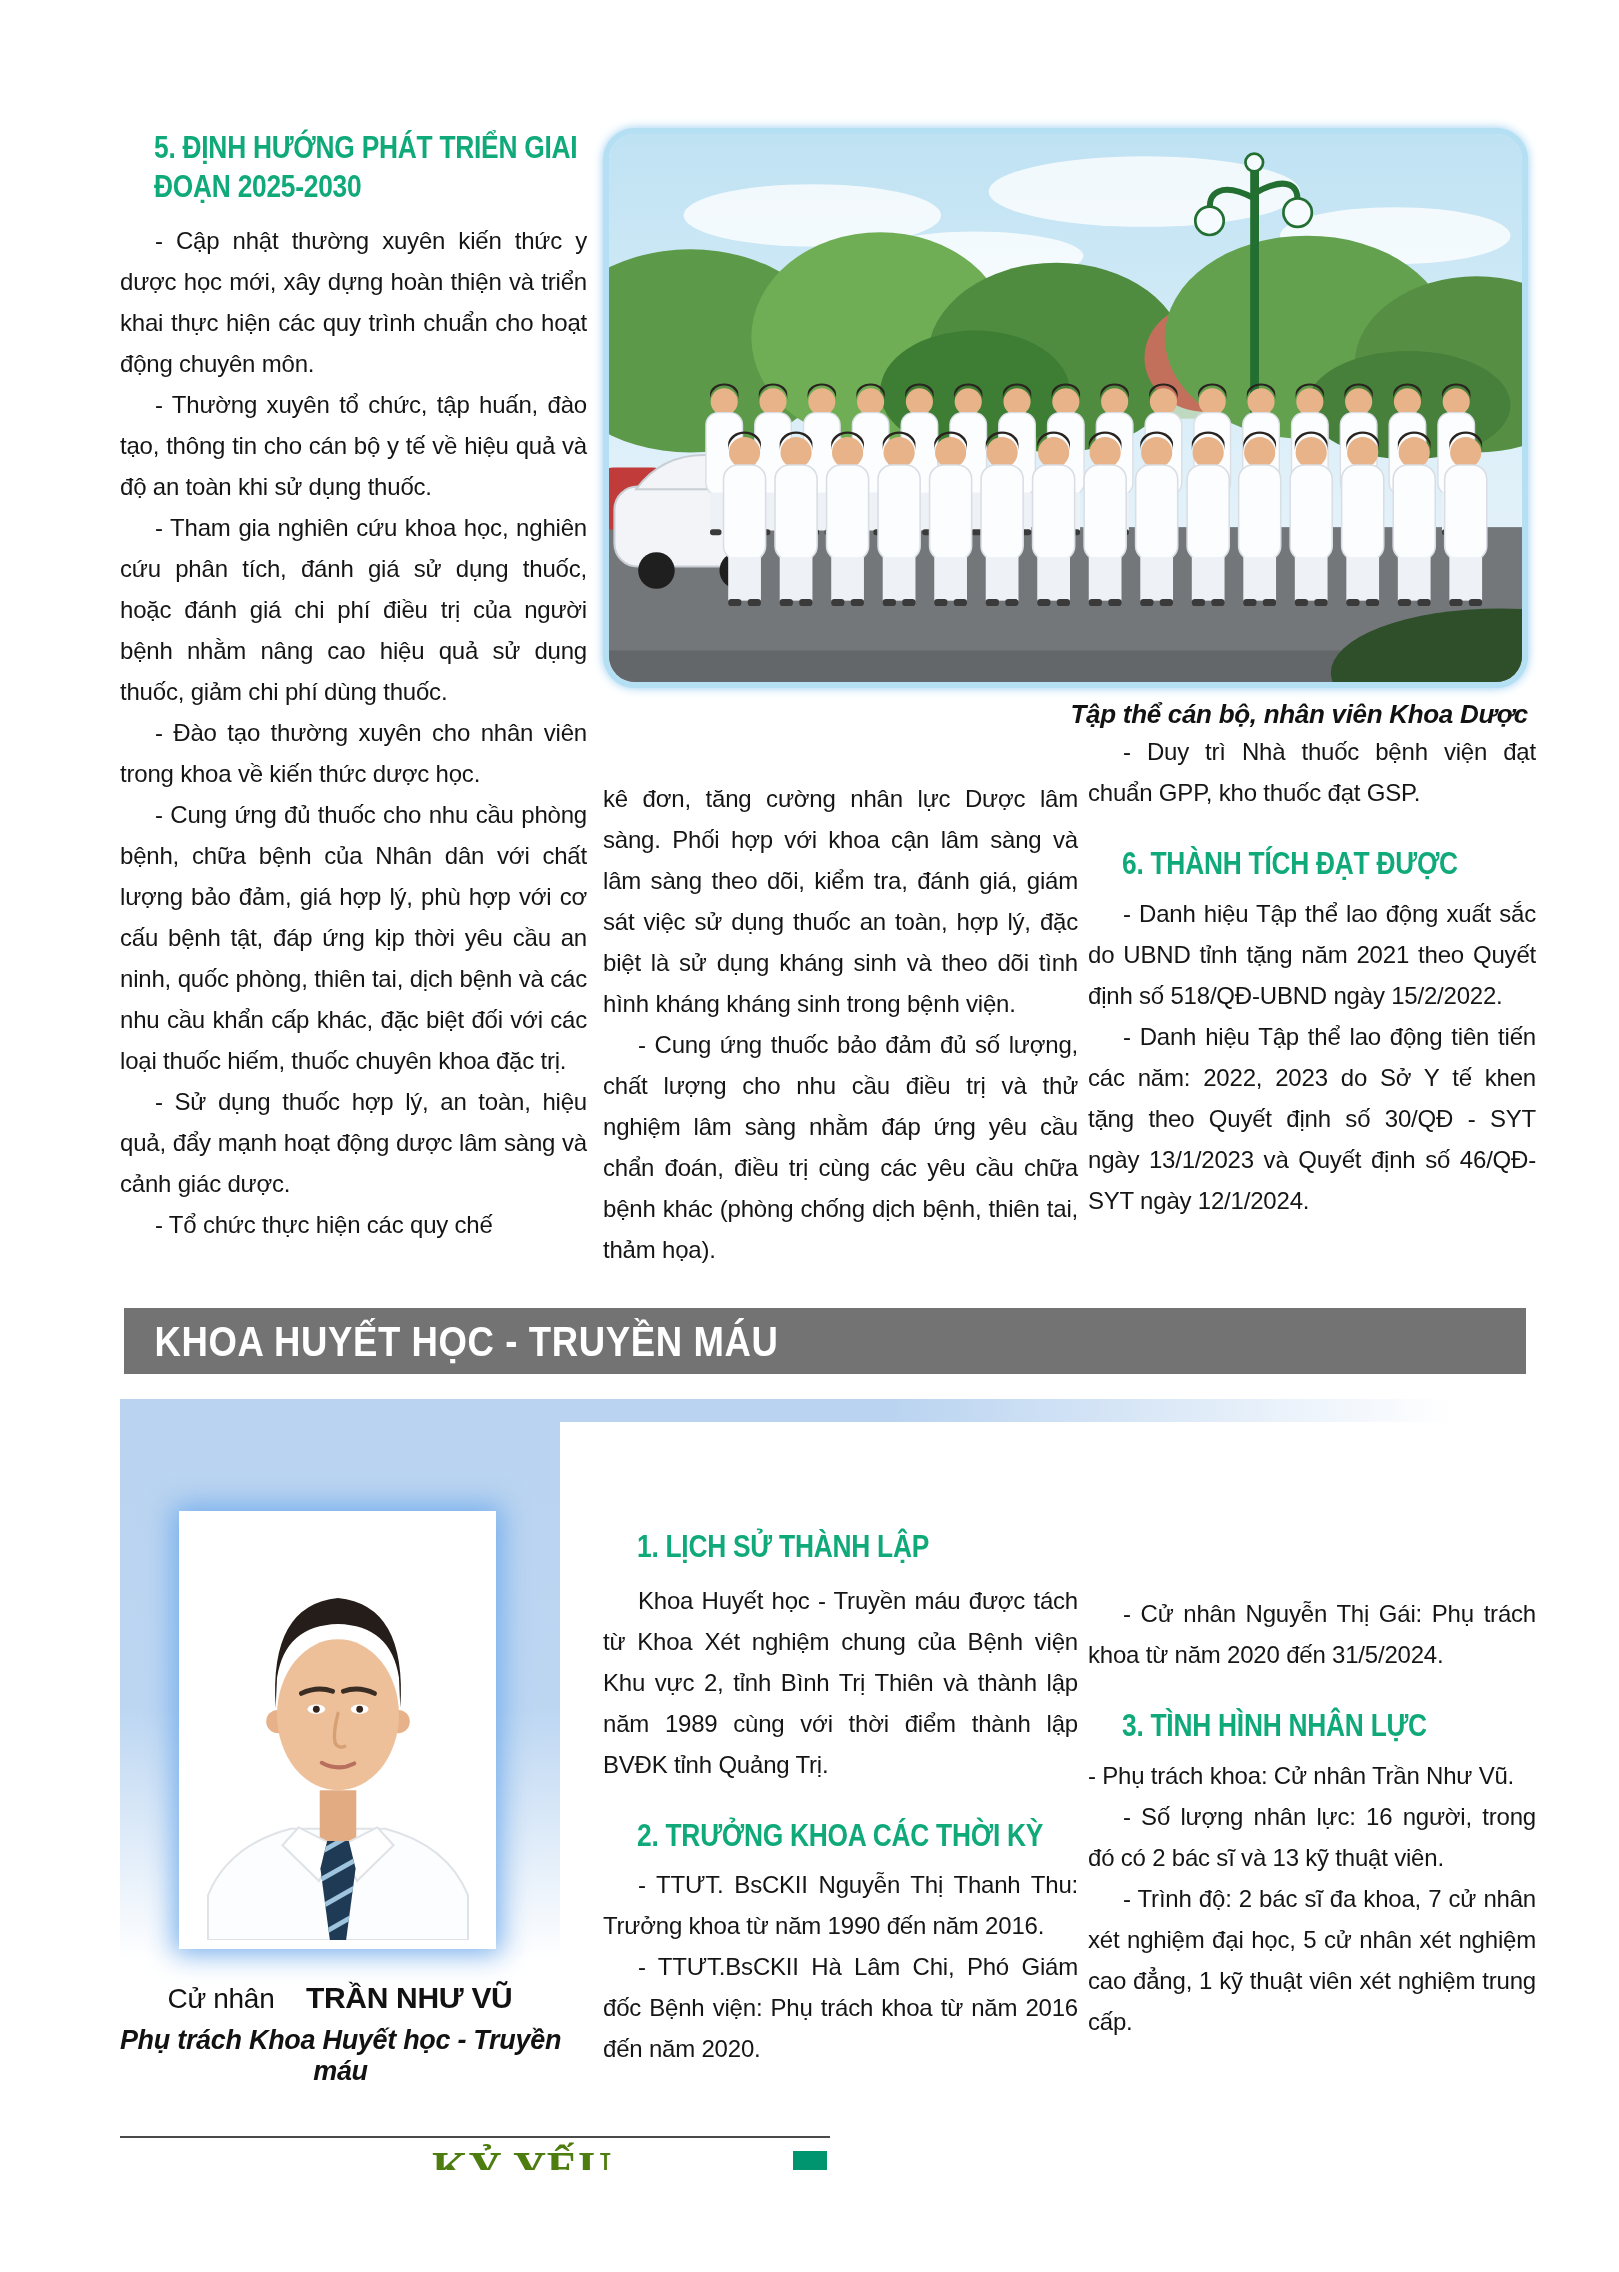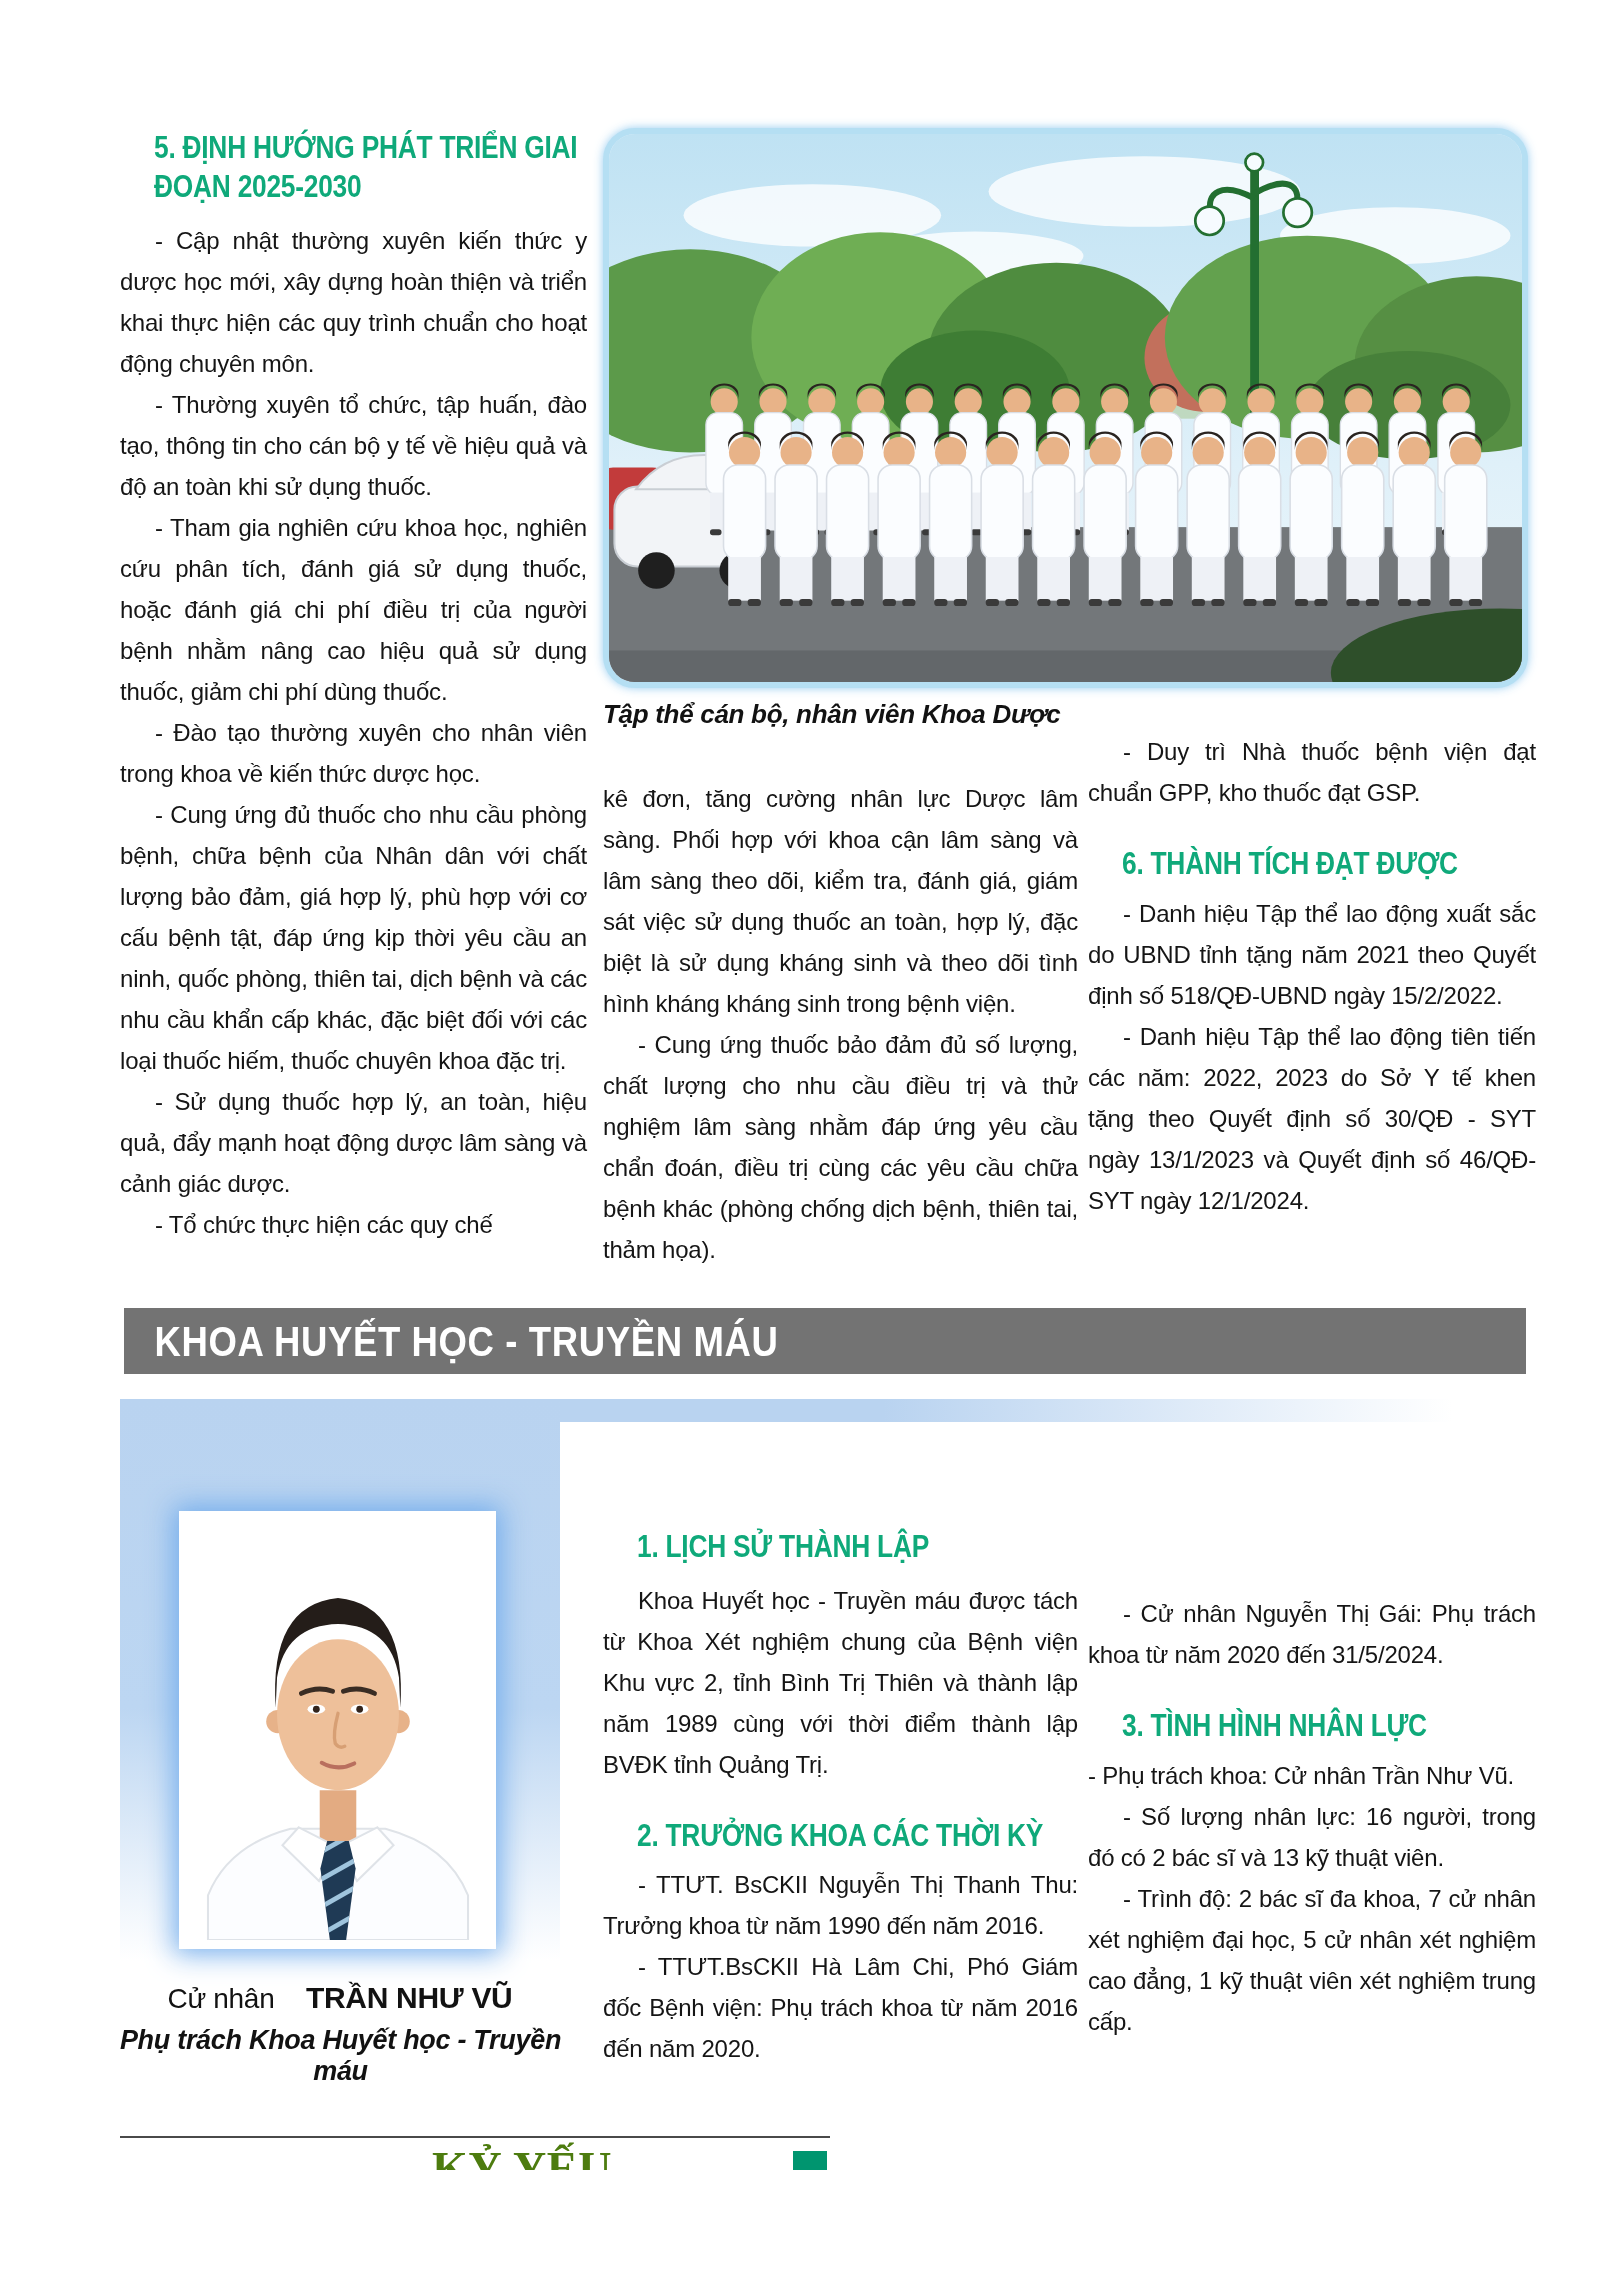--- a/index.html
+++ b/index.html
@@ -41,21 +41,21 @@
   
   .photo-frame{
     position:absolute;left:603px;top:128px;width:925px;height:560px;
     border:6.8px solid #b5dff3;border-radius:32px;
     box-shadow:0 0 9.5px rgba(140,200,240,.9);
     overflow:hidden;background:#dceefa;
     box-sizing:border-box;
   }
   .photo-caption{
     position:absolute;left:603px;top:699px;width:925px;
-    text-align:left;font-size:26px;font-style:italic;font-weight:bold;
+    text-align:right;font-size:26px;font-style:italic;font-weight:bold;
     letter-spacing:-0.3px;color:#121212;
   }
   
   .banner{
     position:absolute;left:124px;top:1308px;width:1402px;height:66px;
     background:#737373;
   }
   .banner-title{
     display:block;color:#ffffff;font-weight:bold;
     font-size:43px;line-height:66px;padding-left:36px;

